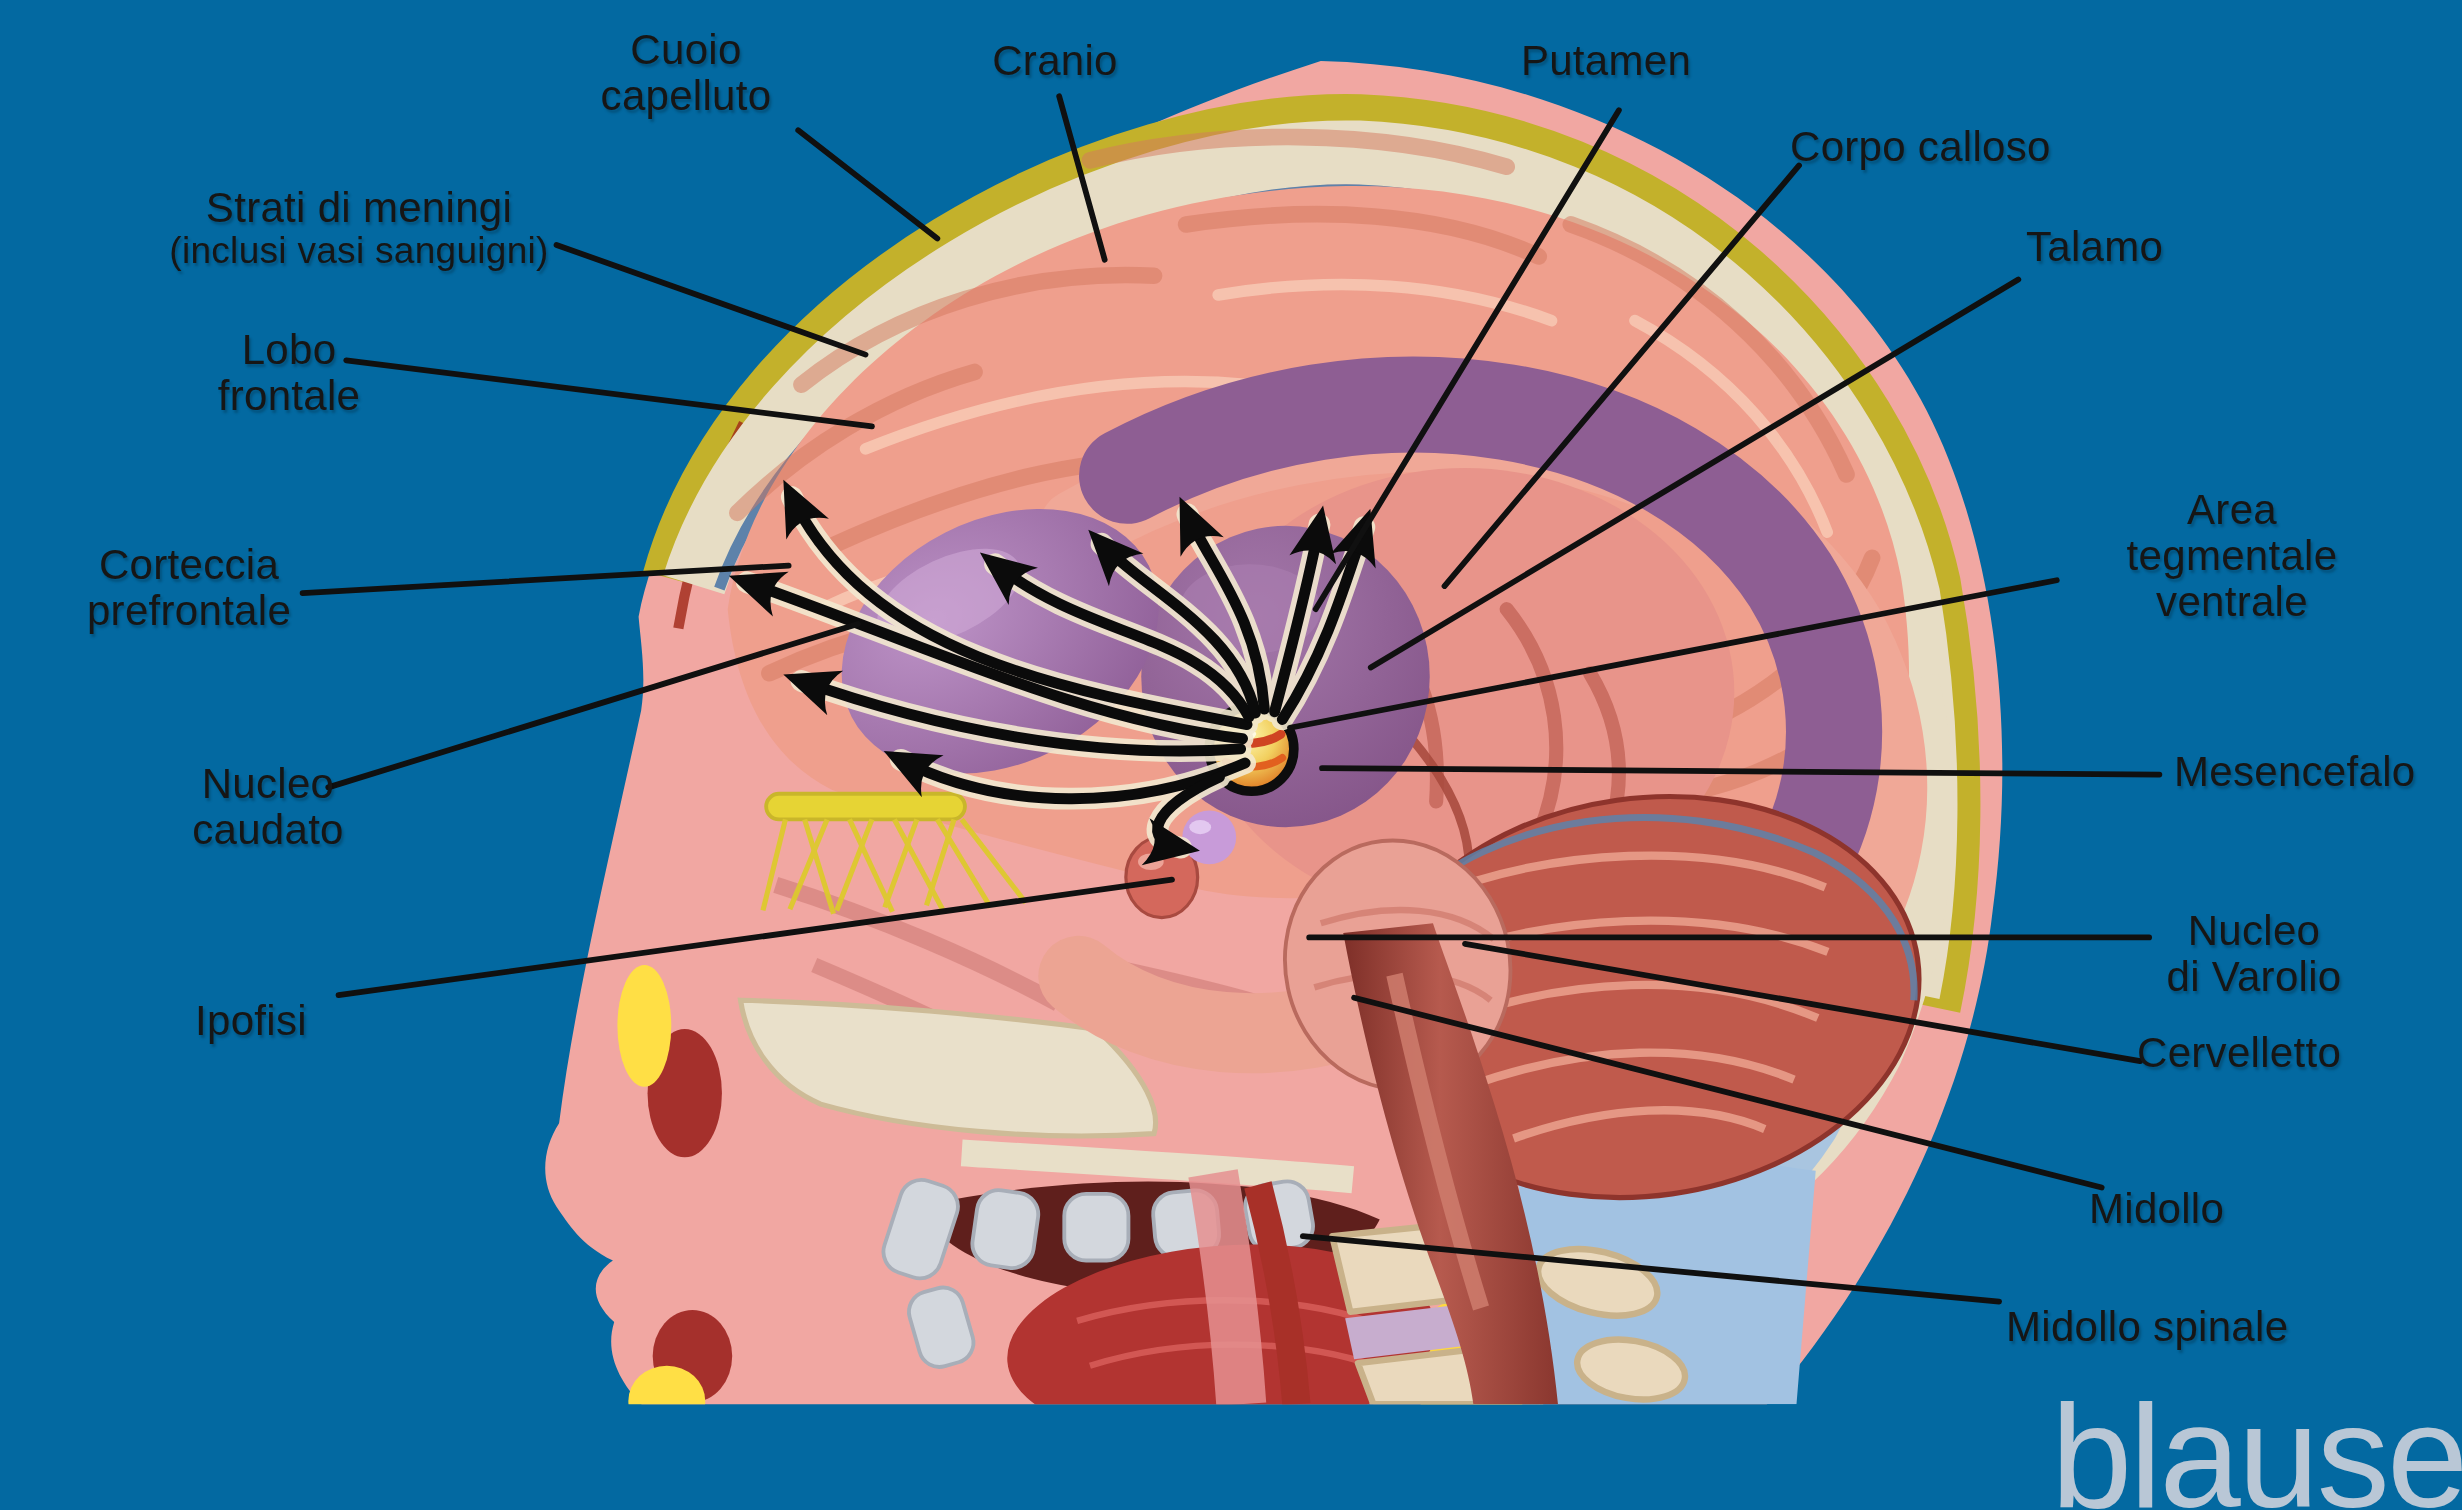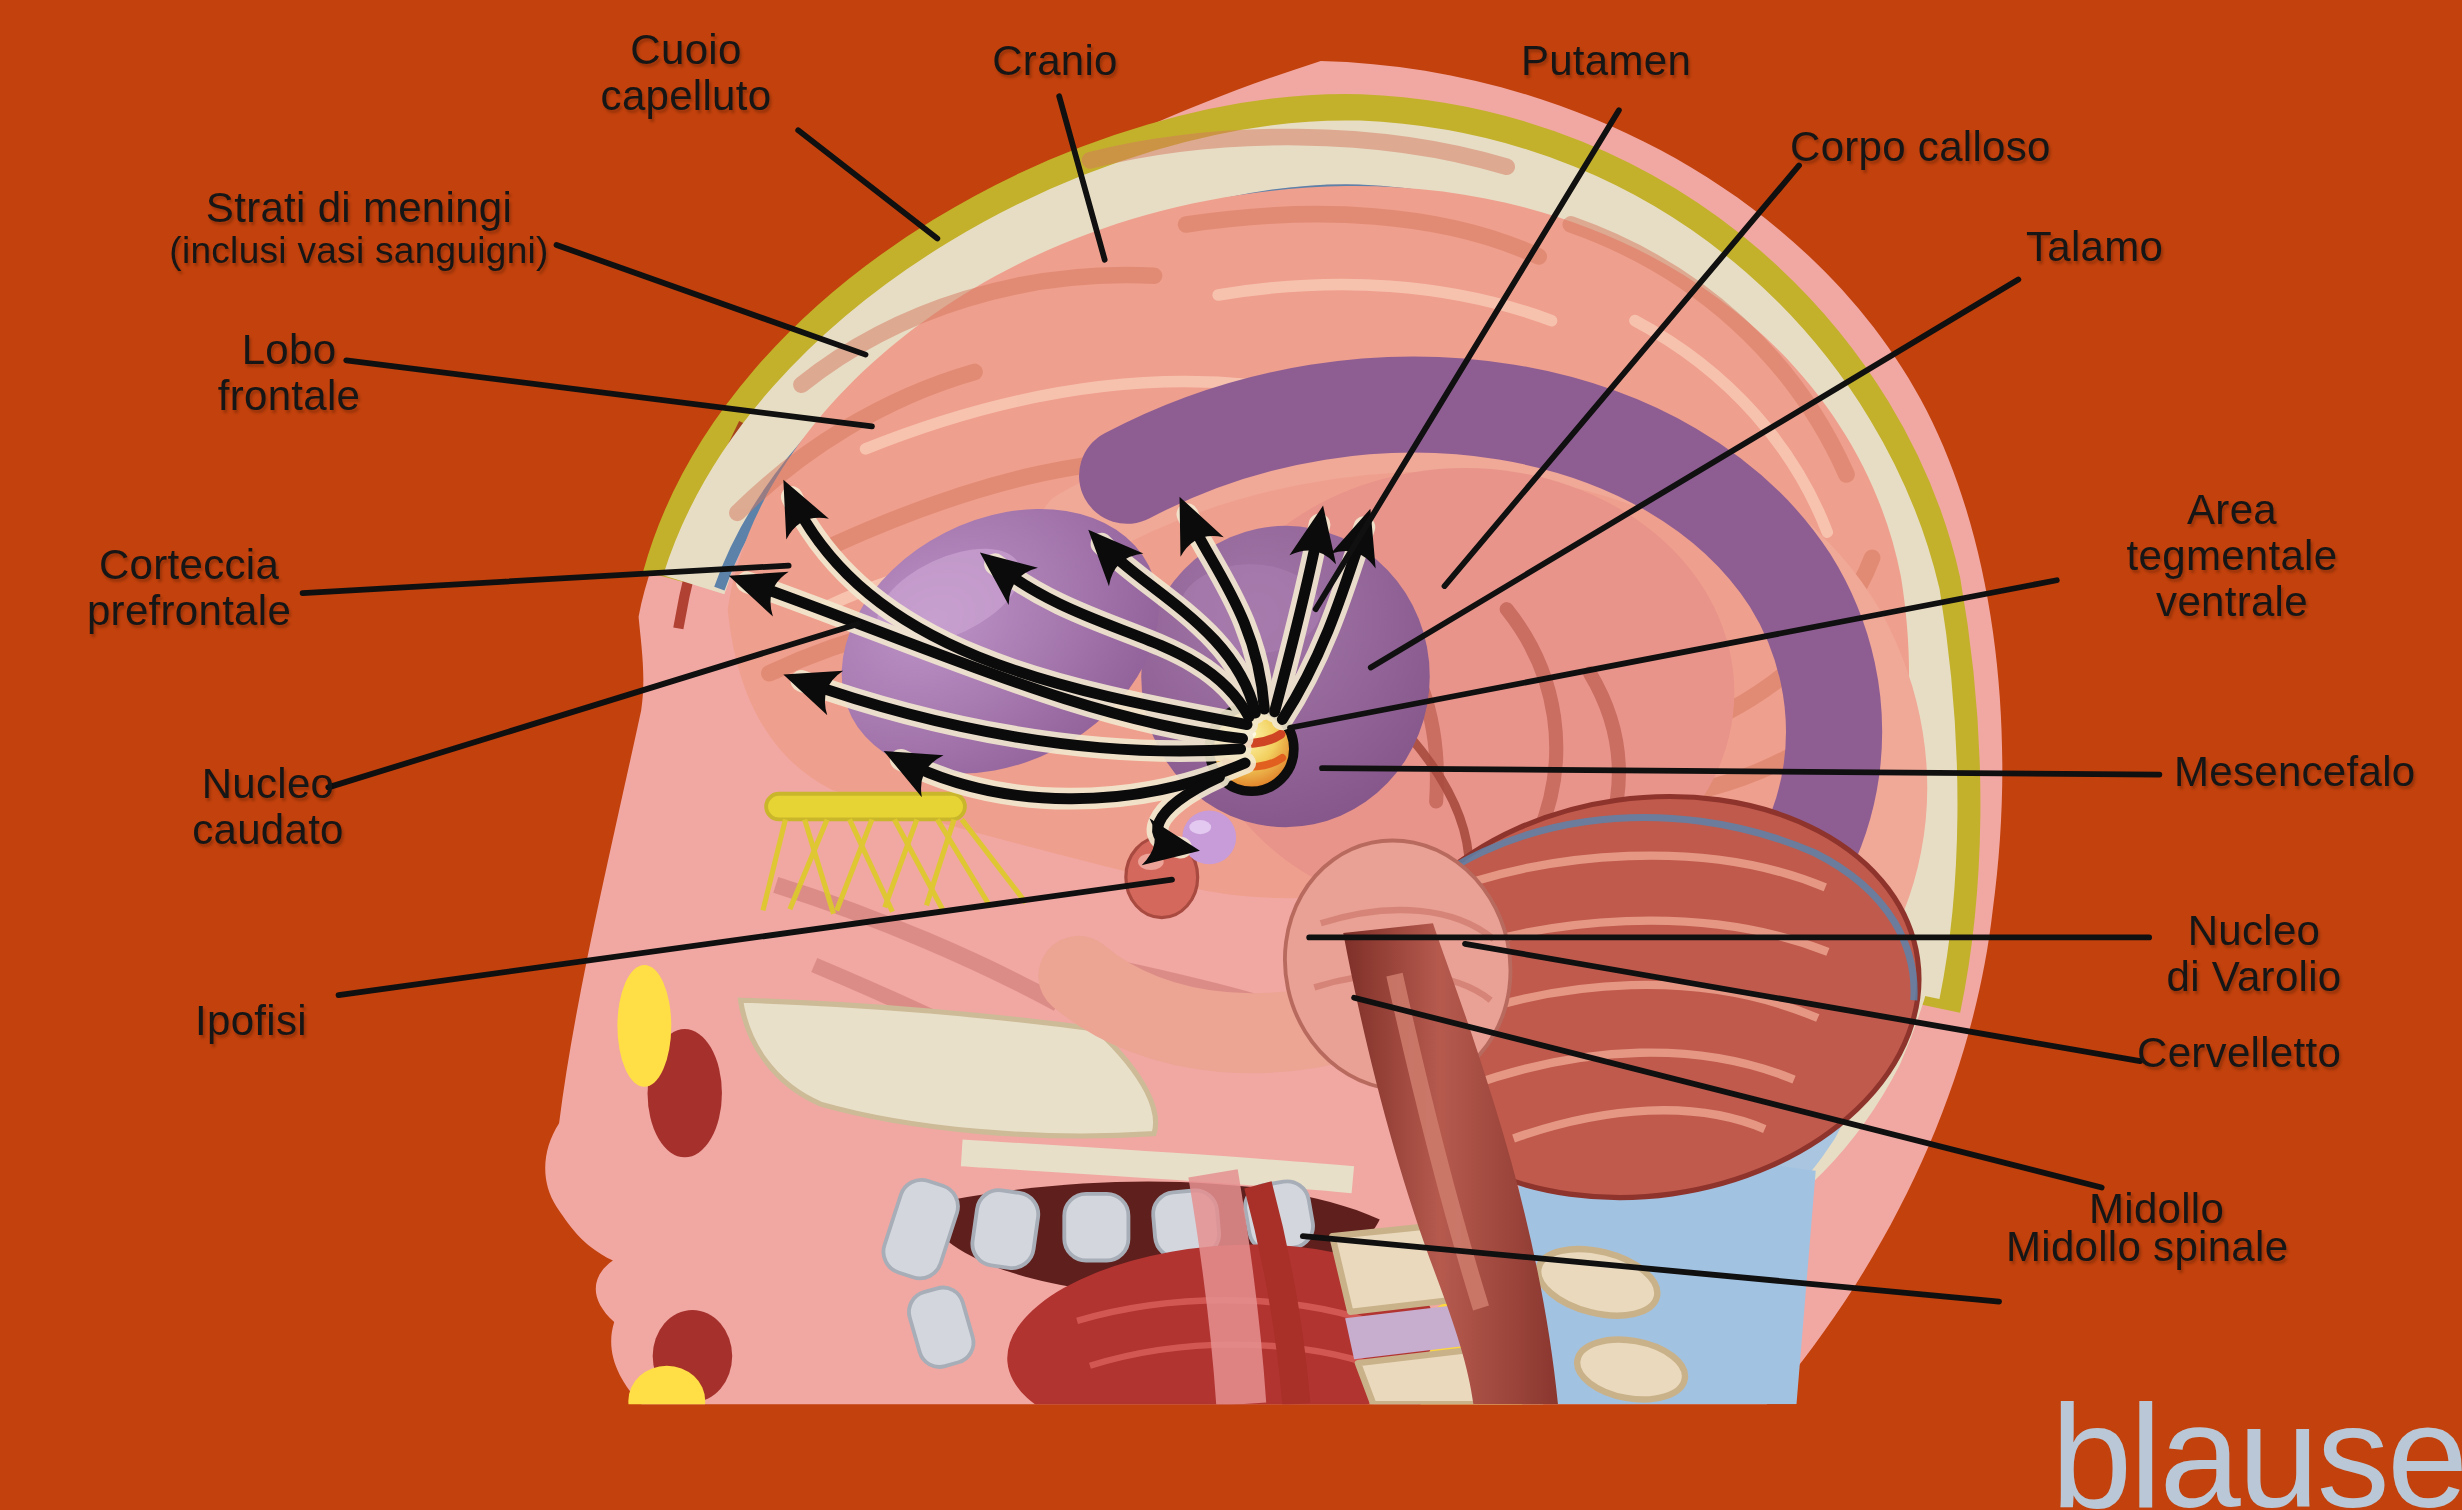--- a/index.html
+++ b/index.html
@@ -1,17 +1,17 @@
 <!DOCTYPE html>
 <html style="font-size:10.3px"><head>
 <meta charset="utf-8">
 <style>
   html,body{margin:0;padding:0;background:#ffffff;}
   body{width:2462px;height:1510px;overflow:hidden;}
-  .stage{position:relative;width:2462px;height:1510px;background:#c2410c;
+  .stage{position:relative;width:2462px;height:1510px;background:#0369a1;
          font-family:"Liberation Sans", sans-serif;}
   .art{position:absolute;left:0;top:0;width:2462px;height:1510px;}
   .lbl{position:absolute;font-size:42px;line-height:1.1;color:#161616;
        white-space:pre-line;letter-spacing:0.3px;
        text-shadow:1.9px 2.6px 2.6px rgba(0,0,0,0.22);}
   .ctr{transform:translateX(-50%);text-align:center;}
   .lbl .sub{display:block;font-size:37px;}
   .wm{position:absolute;font-size:146px;font-weight:400;letter-spacing:-2.6px;
       color:#b9c7d6;line-height:1;}
 </style>
@@ -261,18 +261,18 @@
 <div class="lbl ctr" style="left:189px;top:542px;">Corteccia
 prefrontale</div>
 <div class="lbl" style="left:2174px;top:749px;">Mesencefalo</div>
 <div class="lbl ctr" style="left:232px;top:761px;margin-left:36px;">Nucleo
 caudato</div>
 <div class="lbl ctr" style="left:251px;top:966px;margin-top:32px;">Ipofisi</div>
 <div class="lbl ctr" style="left:2254px;top:908px;">Nucleo
 di Varolio</div>
 <div class="lbl" style="left:2137px;top:1030px;">Cervelletto</div>
 <div class="lbl" style="left:2089px;top:1162px;margin-top:24px;">Midollo</div>
-<div class="lbl" style="left:2006px;top:1224px;">Midollo spinale</div>
+<div class="lbl" style="left:2006px;top:1304px;">Midollo spinale</div>
 
 <div class="wm" style="left:2051px;top:1384px;">blausen</div>
 
 </div>
 
 
 </body></html>

